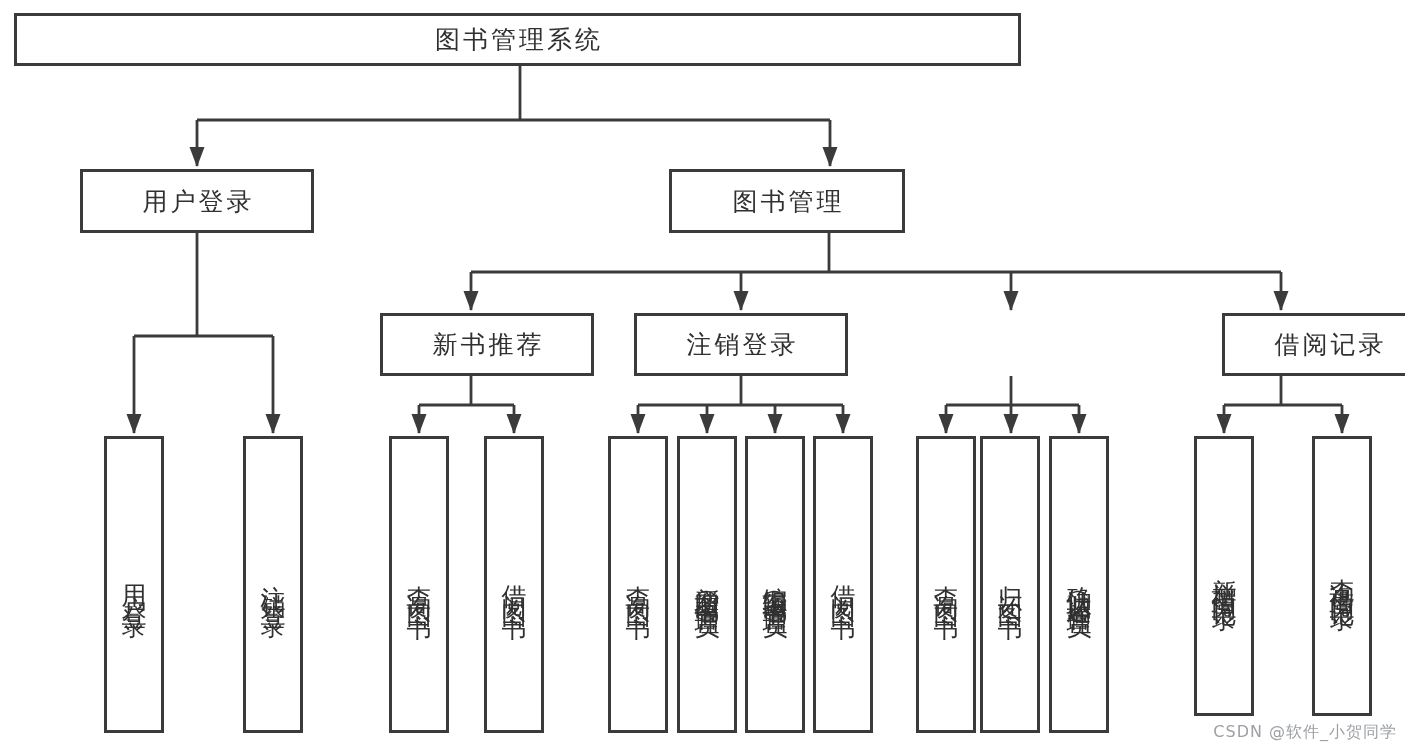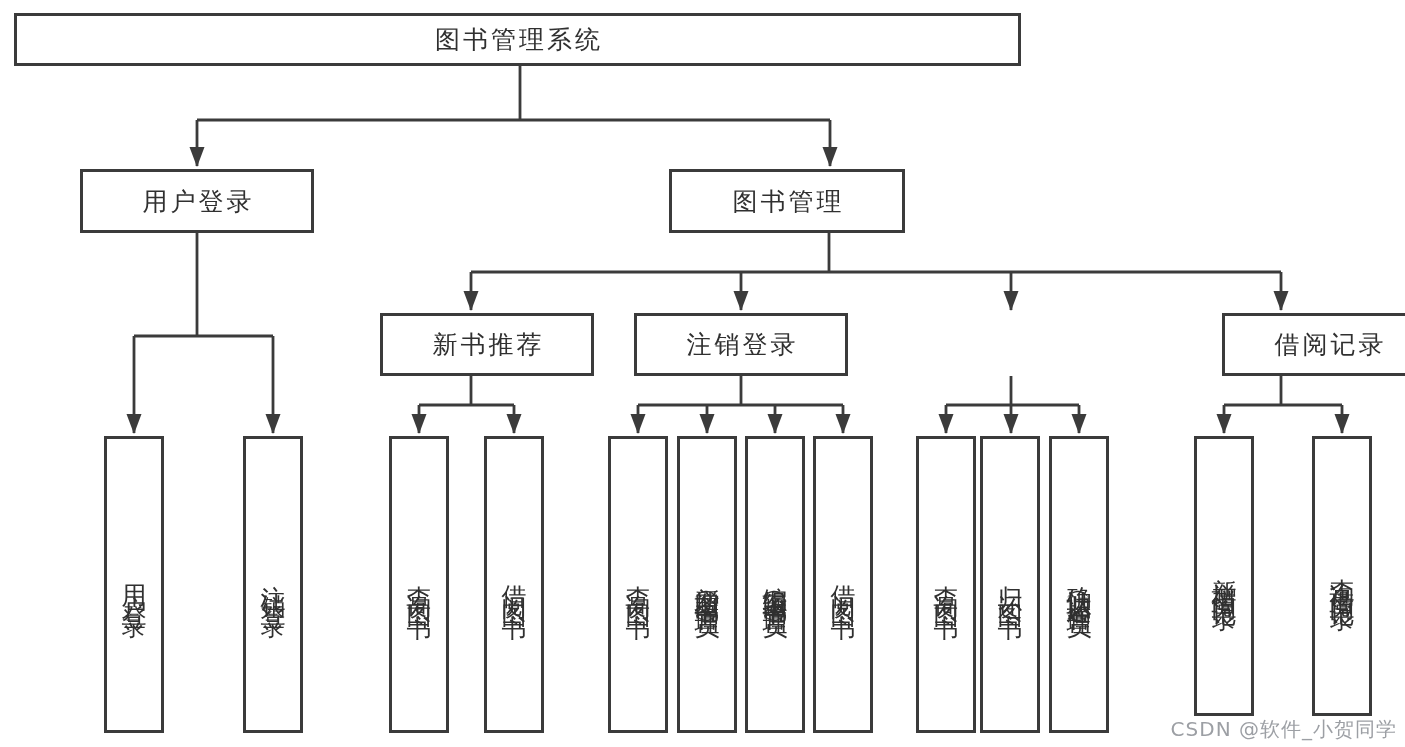--- a/index.html
+++ b/index.html
@@ -42,21 +42,21 @@
     color: #303030;
     white-space: nowrap;
   }
   .ls4 { letter-spacing: 10px; }
   .ls6 { letter-spacing: 6px; }
   .ls9 { letter-spacing: 4px; }
   .watermark {
     position: absolute;
     right: 8px;
     bottom: 4px;
-    font-size: 20px;
+    font-size: 16px;
     letter-spacing: 1px;
     color: rgba(148, 151, 156, 0.92);
     z-index: 5;
     white-space: nowrap;
   }
 </style>
 </head>
 <body>
 
 <div class="canvas">

